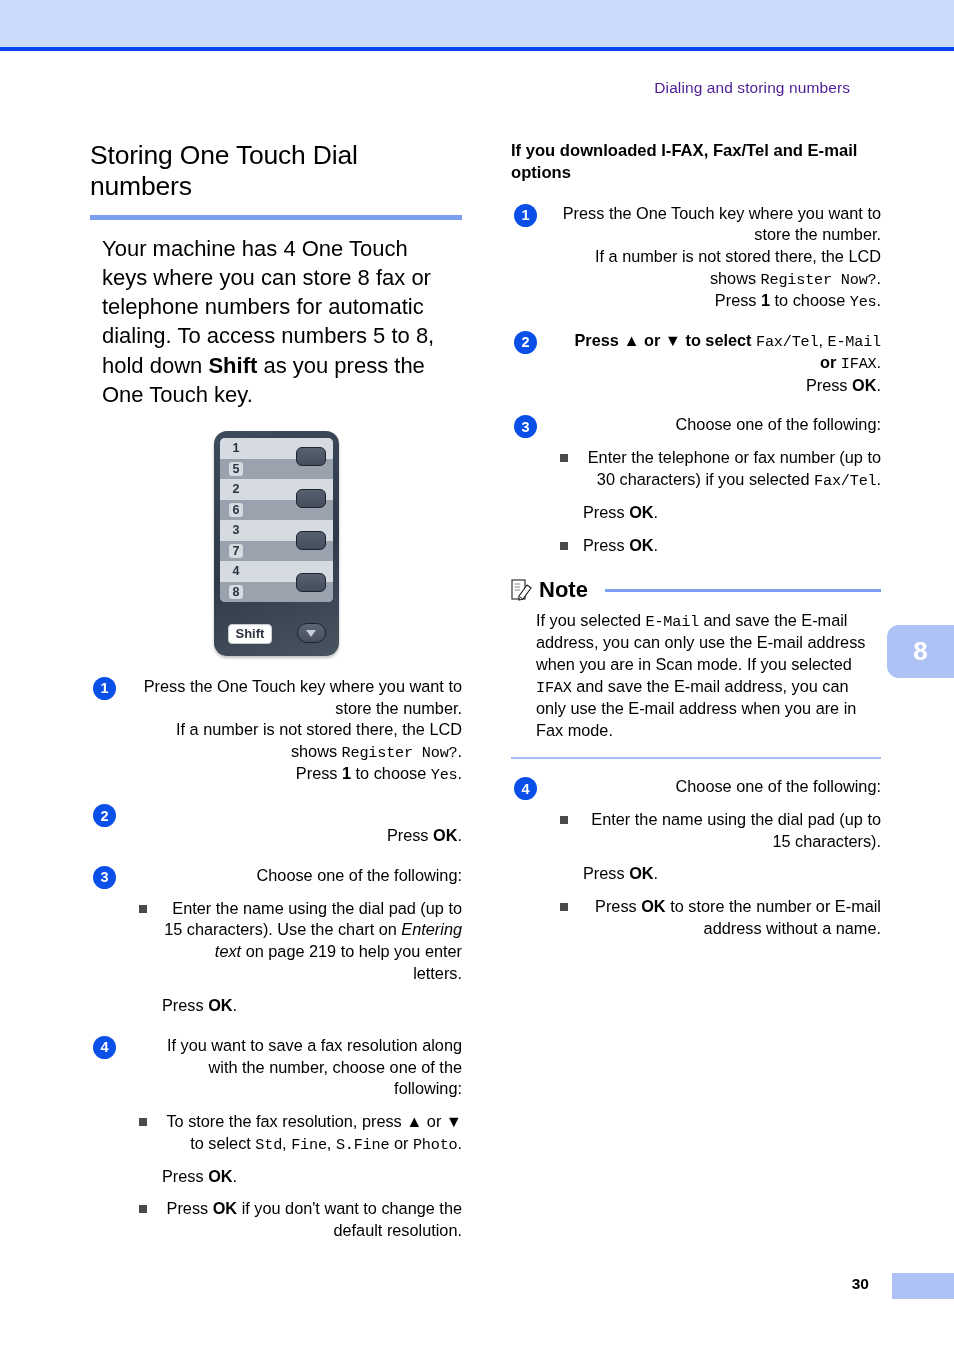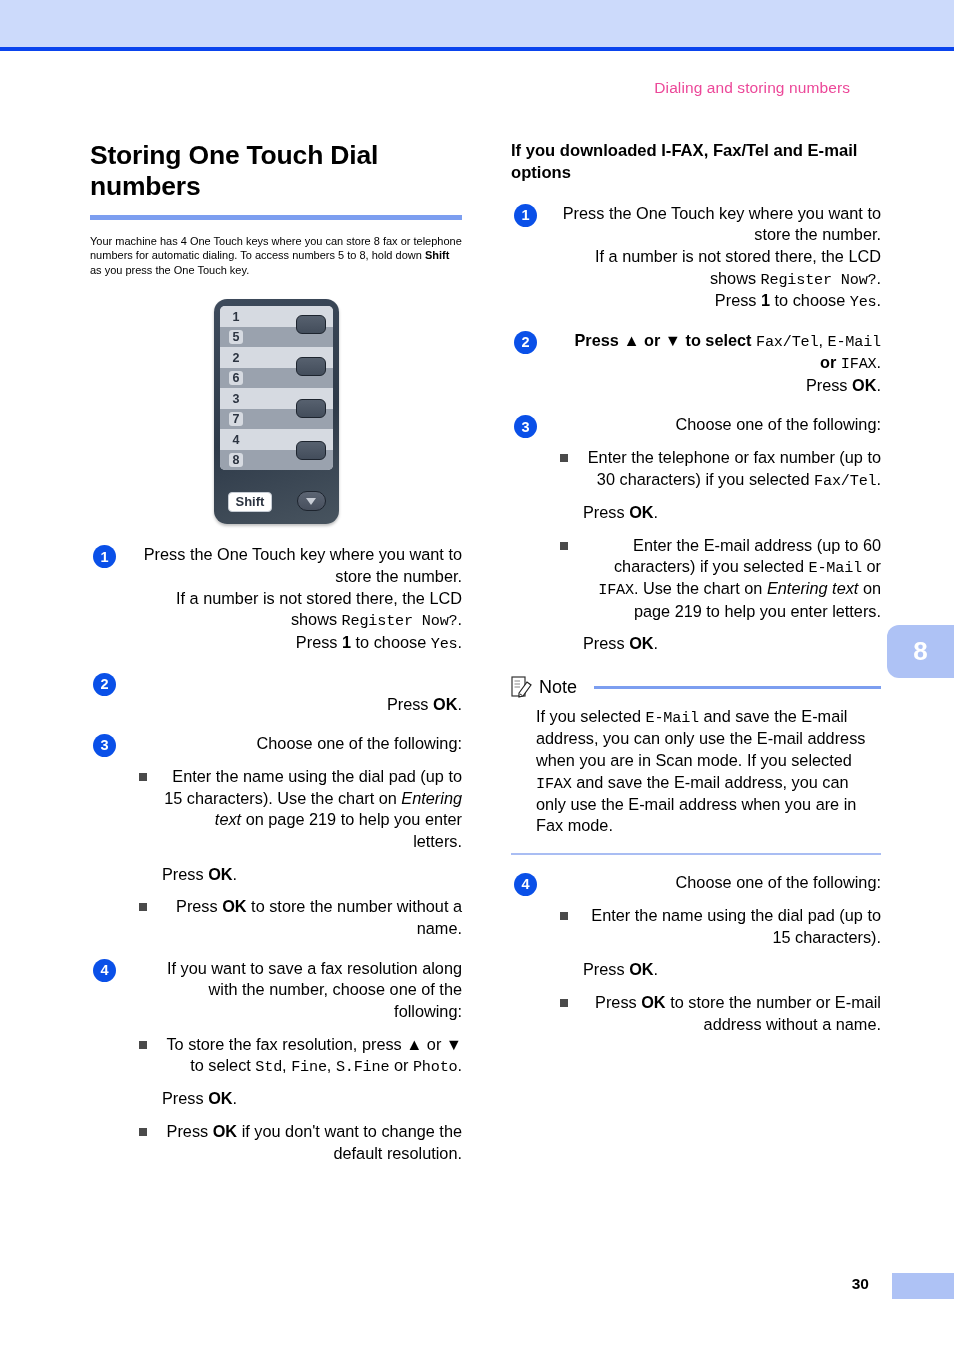--- a/index.html
+++ b/index.html
@@ -14,34 +14,34 @@
   .top-band {
     position:absolute; left:0; top:0; width:954px; height:47px;
     background:#ccdafb;
   }
   .top-rule {
     position:absolute; left:0; top:47px; width:954px; height:4px;
     background:#0a44ee;
   }
   .running-head {
     position:absolute; right:104px; top:79px;
-    font-size:15.5px; color:#ec4899; letter-spacing:0.1px;
+    font-size:15.5px; color:#4c1d95; letter-spacing:0.1px;
   }
 
   
   .col-left  { position:absolute; left:90px;  top:140px; width:372px; }
   .col-right { position:absolute; left:511px; top:140px; width:370px; }
 
   h1.title {
-    font-size:26.5px; font-weight:bold; line-height:1.18;
+    font-size:26.5px; font-weight:normal; line-height:1.18;
     margin:0 0 12px 0; letter-spacing:-0.2px;
   }
   .title-rule { height:5px; background:#7c9ef0; margin:9px 0 14px 0; }
 
-  p.intro { font-size:11px; line-height:1.33; margin:0; }
+  p.intro { font-size:22px; line-height:1.33; margin:12px; }
 
   h2.subhead {
     font-size:16.6px; font-weight:bold; line-height:1.35;
     margin:0 0 14px 0;
   }
 
   
   .figure { margin:22px 0 0 0; display:flex; justify-content:center; }
   .keypad {
     width:125px; height:225px;
@@ -121,21 +121,21 @@
   .sq {
     position:absolute; left:2px; top:7px;
     width:8px; height:8px; background:#4a4a4a;
   }
   .press { font-size:16.3px; line-height:1.33; margin-top:11px; }
 
   
   .note { margin-top:21px; }
   .note-head { display:flex; align-items:center; gap:7px; }
   .note-icon { width:21px; height:23px; flex:0 0 auto; }
-  .note-title { font-size:18px; font-weight:normal; }
+  .note-title { font-size:22px; font-weight:bold; }
   .note-line { flex:1 1 auto; height:2.5px; background:#7c9ef0; margin-left:10px; }
   .note-body { margin:7px 0 16px 25px; font-size:16.3px; line-height:1.33; }
   .note-bottom { height:2px; background:#a9bdf3; margin-top:15px; }
 
   
   .chap-tab {
     position:absolute; right:0; top:625px;
     width:67px; height:53px;
     background:#aec2f5;
     border-radius:12px 0 0 12px;
@@ -224,24 +224,20 @@
     <div class="step">
       <div class="num">3</div>
       <div class="txt">Choose one of the following:</div>
 
       <div class="sub">
         <div class="sq"></div>
         <div class="txt"><span>Enter the name using the dial pad (up to 15 characters). Use the chart on </span><i class="ital">Entering text</i><span> on page 219 to help you enter letters.</span></div>
         <div class="press"><span>Press </span><b>OK</b><span>.</span></div>
       </div>
 
-      <div class="sub">
-        <div class="sq"></div>
-        <div class="txt"><span>Press </span><b>OK</b><span> to store the number without a name.</span></div>
-      </div>
     </div>
 
     <div class="step">
       <div class="num">4</div>
       <div class="txt">If you want to save a fax resolution along with the number, choose one of the following:</div>
 
       <div class="sub">
         <div class="sq"></div>
         <div class="txt"><span>To store the fax resolution, press ▲ or ▼ to select </span><span class="mono">Std</span><span>, </span><span class="mono">Fine</span><span>, </span><span class="mono">S.Fine</span><span> or </span><span class="mono">Photo</span><span>.</span></div>
         <div class="press"><span>Press </span><b>OK</b><span>.</span></div>
@@ -281,21 +277,20 @@
     <div class="txt">Choose one of the following:</div>
 
     <div class="sub">
       <div class="sq"></div>
       <div class="txt"><span>Enter the telephone or fax number (up to 30 characters) if you selected </span><span class="mono">Fax/Tel</span><span>.</span></div>
       <div class="press"><span>Press </span><b>OK</b><span>.</span></div>
     </div>
 
     <div class="sub">
       <div class="sq"></div>
-      <div class="txt"><span>Enter the E-mail address (up to 60 characters) if you selected </span><span class="mono">E-Mail</span><span> or </span><span class="mono">IFAX</span><span>. Use the chart on </span><i class="ital">Entering text</i><span> on page 219 to help you enter letters.</span></div>
       <div class="press"><span>Press </span><b>OK</b><span>.</span></div>
     </div>
   </div>
 
   <div class="note">
     <div class="note-head">
       <svg class="note-icon" viewBox="0 0 21 23">
         <rect x="1" y="1" width="13" height="19" fill="#ffffff" stroke="#333" stroke-width="1.2"></rect>
         <line x1="3.5" y1="5" x2="9" y2="5" stroke="#888" stroke-width="1"></line>
         <line x1="3.5" y1="8" x2="9" y2="8" stroke="#888" stroke-width="1"></line>

